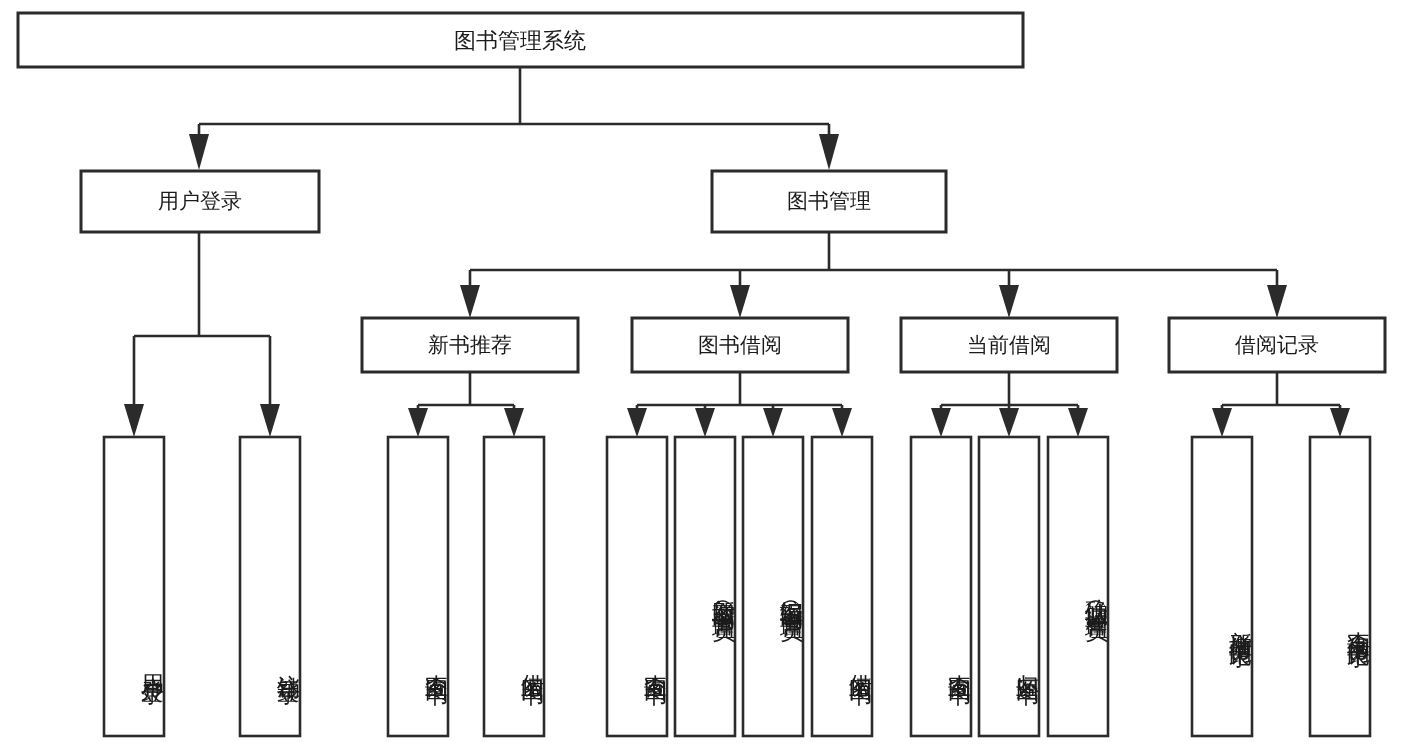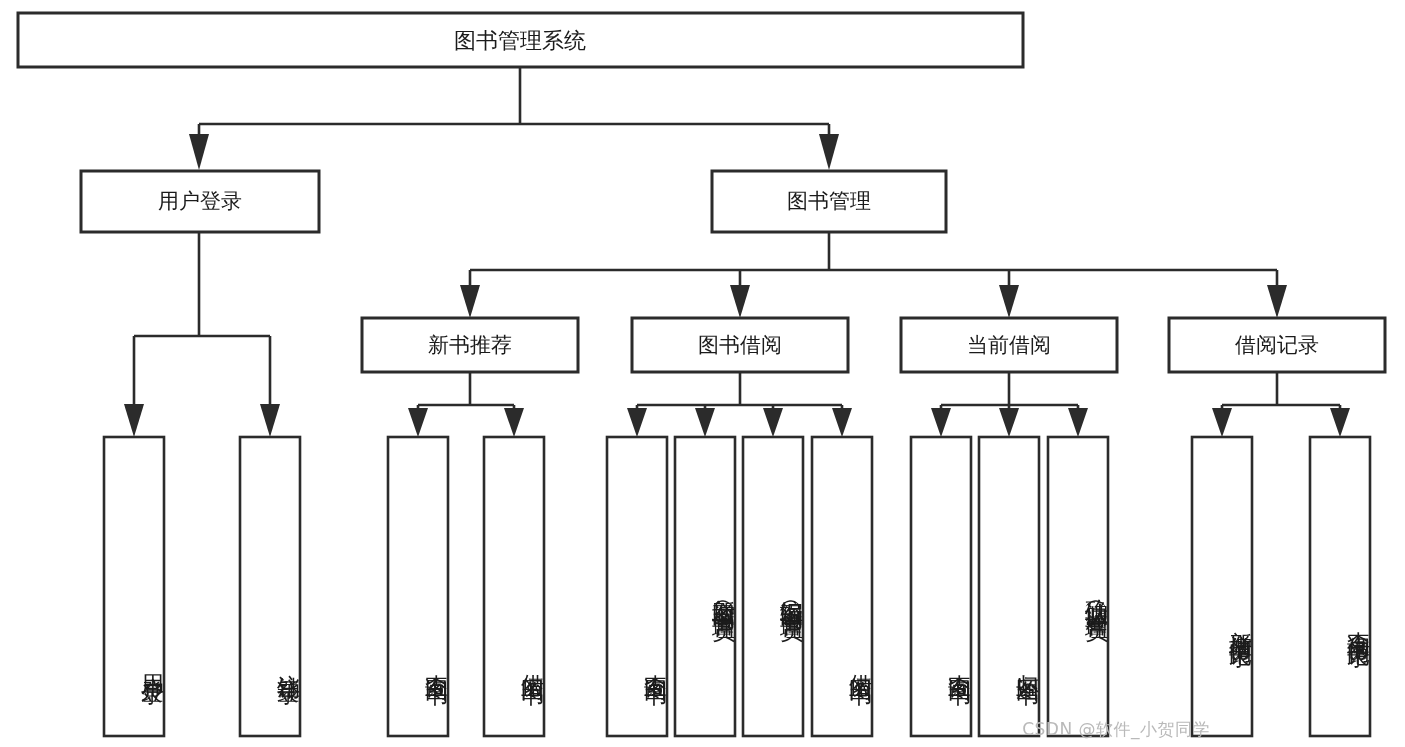--- a/index.html
+++ b/index.html
@@ -218,14 +218,13 @@
   <div class="leaf-label-wrap" style="left:743px; top:437px; width:60px; height:299px; padding-top:8px;">编辑图书（管理员）</div>
   <div class="leaf-label-wrap" style="left:812px; top:437px; width:60px; height:299px; padding-top:75px;">借阅图书</div>
 
   <div class="leaf-label-wrap" style="left:911px; top:437px; width:60px; height:299px; padding-top:75px;">查询图书</div>
   <div class="leaf-label-wrap" style="left:979px; top:437px; width:60px; height:299px; padding-top:75px;">归还图书</div>
   <div class="leaf-label-wrap" style="left:1048px; top:437px; width:60px; height:299px; padding-top:8px;">确认归还（管理员）</div>
 
   <div class="leaf-label-wrap" style="left:1192px; top:437px; width:60px; height:299px; padding-top:35px;">新增借阅记录</div>
   <div class="leaf-label-wrap" style="left:1310px; top:437px; width:60px; height:299px; padding-top:35px;">查询借阅记录</div>
 
-  <div class="watermark">CSDN @软件_小贺同学</div>
 </div>
 
 </body></html>

